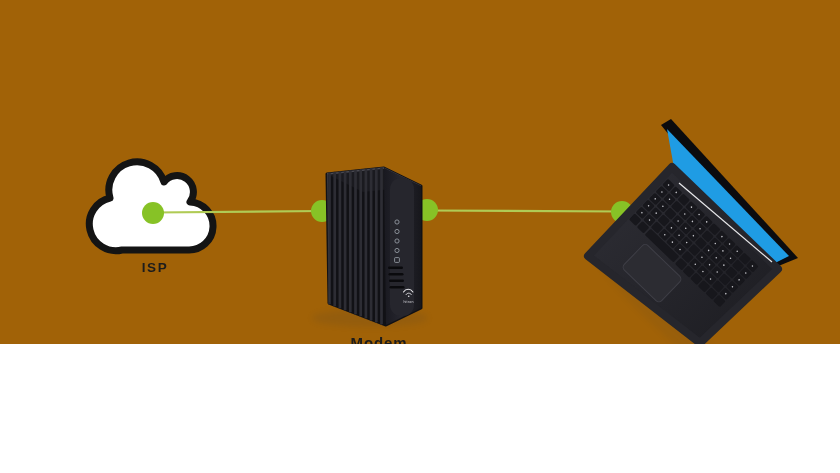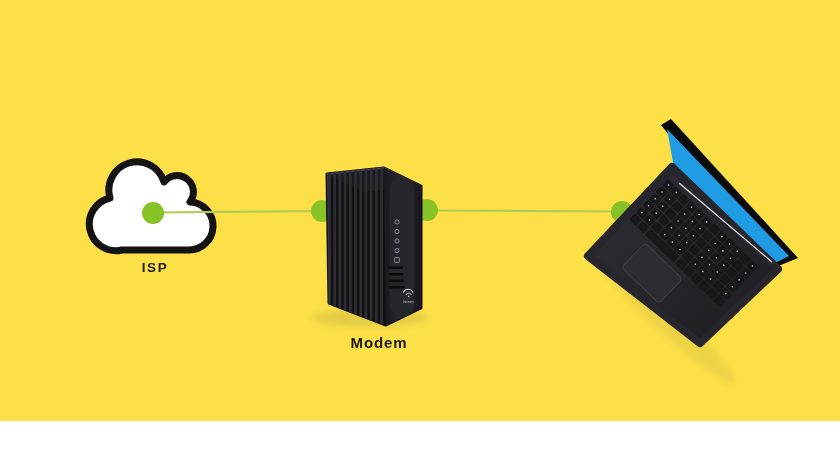--- a/index.html
+++ b/index.html
@@ -1,19 +1,19 @@
 <!DOCTYPE html>
 <html><head>
 <meta charset="utf-8">
 <style>
   html,body{margin:0;padding:0;background:#ffffff;}
   .stage{
     position:relative;
-    width:840px;height:421px;
-    background:#fde047;
+    width:840px;height:344px;
+    background:#a16207;
     overflow:hidden;
     font-family:"Liberation Sans",sans-serif;
   }
   svg{display:block;}
   .lbl{
     font-family:"Liberation Sans",sans-serif;
     font-weight:600;
     fill:#1c1c1c;
     text-anchor:middle;
   }

